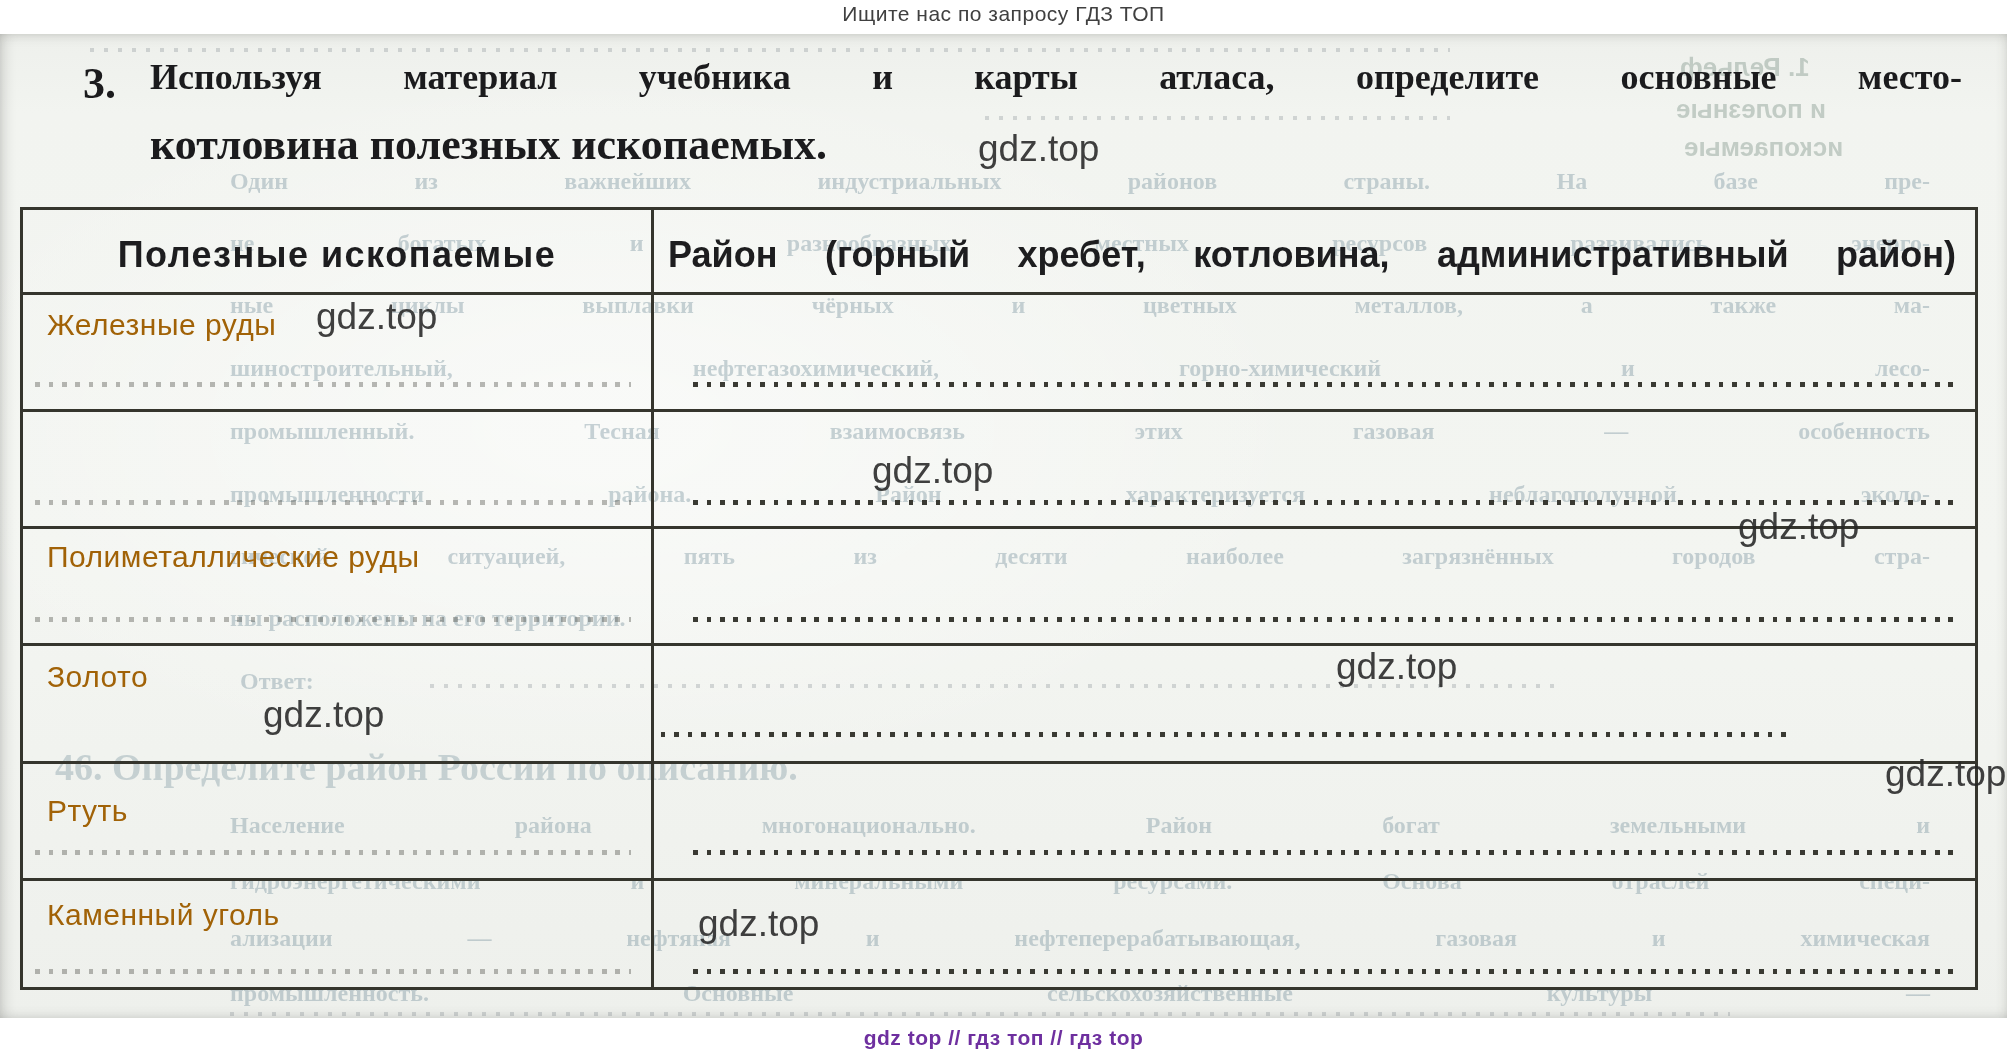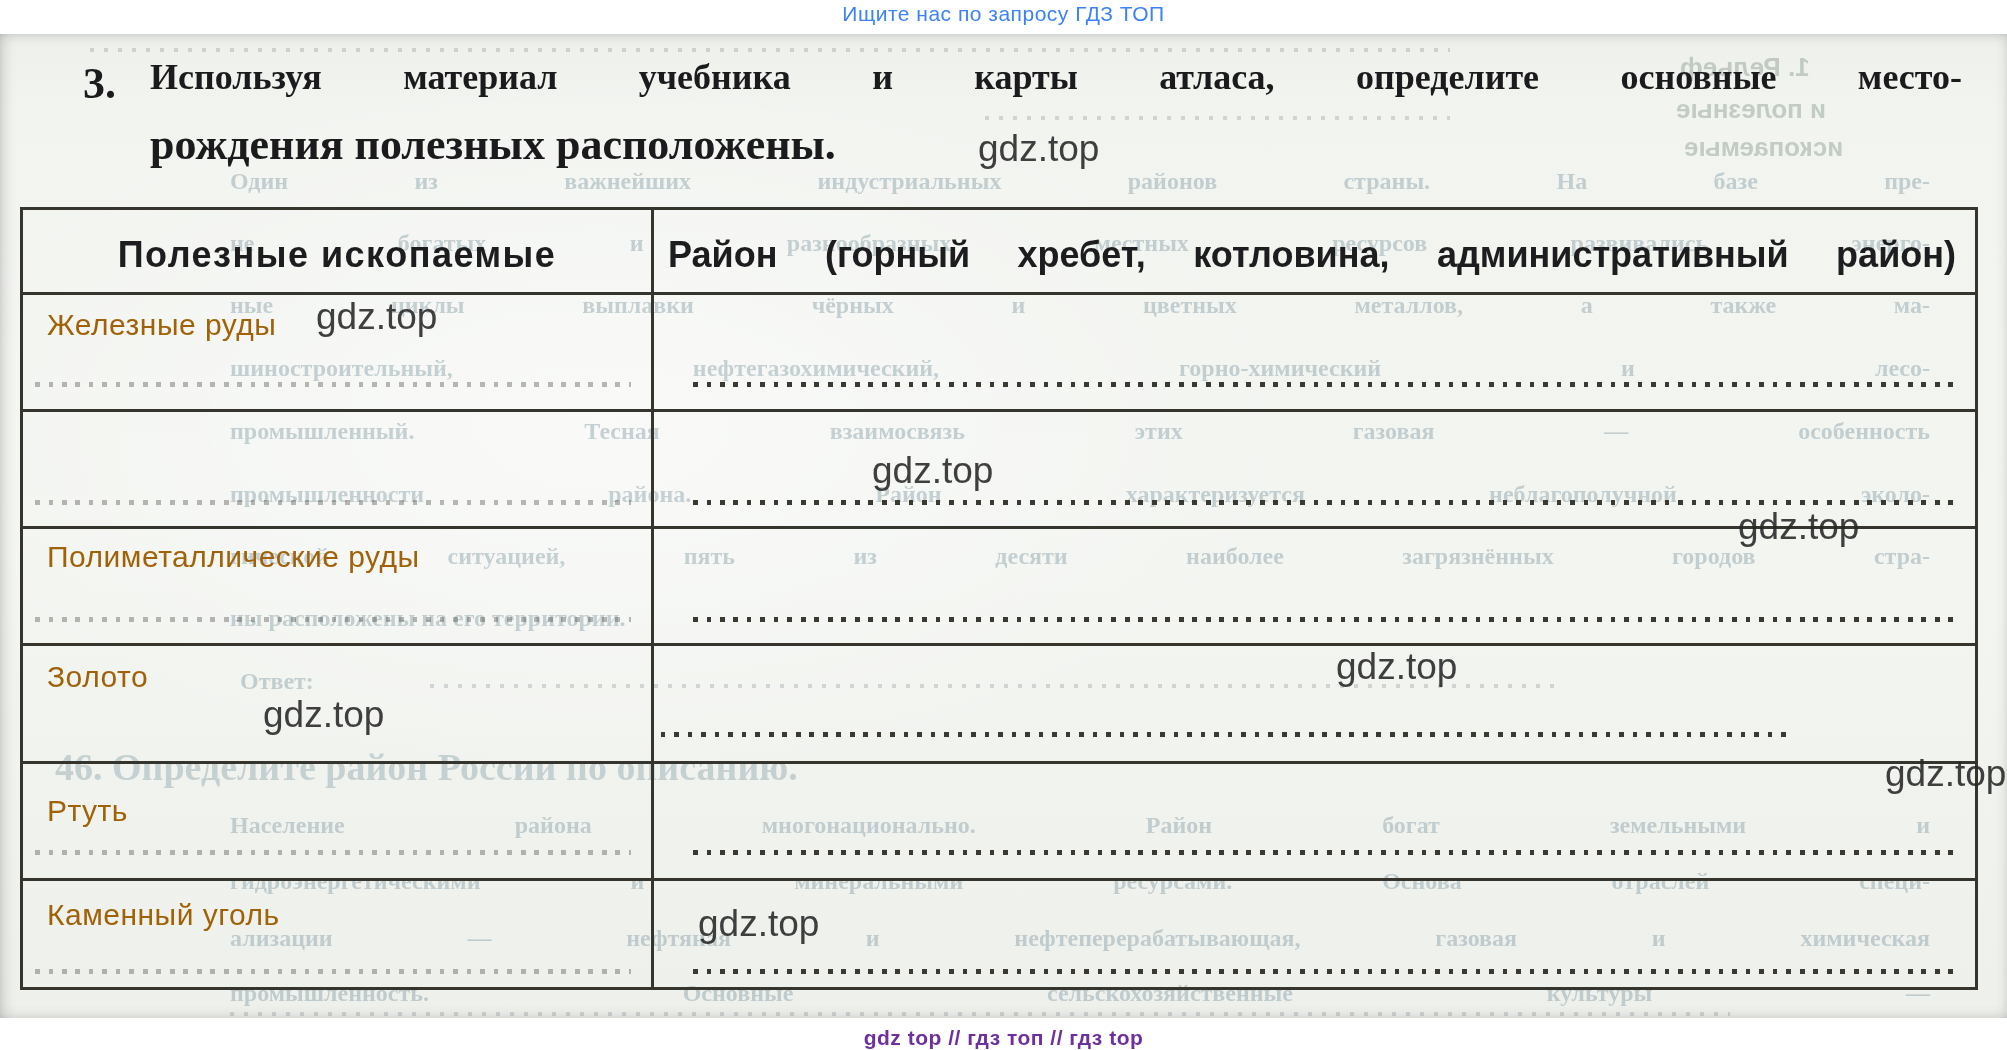--- a/index.html
+++ b/index.html
@@ -64,21 +64,21 @@
   .bl10{top:812px}.bl11{top:868px}.bl12{top:925px}.bl13{top:980px}
   .mir{position:absolute;transform:scaleX(-1);font-size:26px;font-weight:bold;
         color:#93a59b;opacity:.5;white-space:nowrap;}
   .m1{left:1680px;top:52px}.m2{left:1676px;top:94px}.m3{left:1684px;top:132px}
 </style>
 </head>
 <body>
 
 <div class="stage">
 
-  <div class="top-banner" style="color:#3b82f6">Ищите нас по запросу ГДЗ ТОП</div>
+  <div class="top-banner" style="color:#404040">Ищите нас по запросу ГДЗ ТОП</div>
 
   <div class="scan"></div>
 
   <div class="bleed bj bl0">Один из важнейших индустриальных районов страны. На базе пре-</div>
   <div class="bleed bj bl1">не богатых и разнообразных местных ресурсов развивались энерго-</div>
   <div class="bleed bj bl2">ные циклы выплавки чёрных и цветных металлов, а также ма-</div>
   <div class="bleed bj bl3">шиностроительный, нефтегазохимический, горно-химический и лесо-</div>
   <div class="bleed bj bl4">промышленный. Тесная взаимосвязь этих газовая — особенность</div>
   <div class="bleed bj bl5">промышленности района. Район характеризуется неблагополучной эколо-</div>
   <div class="bleed bj bl6">гической ситуацией, пять из десяти наиболее загрязнённых городов стра-</div>
@@ -92,21 +92,21 @@
   <span class="mir m1">1. Рельеф</span>
   <span class="mir m2">и полезные</span>
   <span class="mir m3">ископаемые</span>
   <div class="fdots" style="left:90px;top:48px;width:1360px;"></div>
   <div class="fdots" style="left:985px;top:116px;width:465px;"></div>
   <div class="fdots" style="left:430px;top:684px;width:1130px;"></div>
   <div class="fdots" style="left:230px;top:1012px;width:1500px;"></div>
 
   <div class="task-num">3.</div>
   <div class="title-l1">Используя материал учебника и карты атласа, определите основные место-</div>
-  <div class="title-l2">рождения полезных расположены.</div>
+  <div class="title-l2">котловина полезных ископаемых.</div>
 
   <div class="mtable">
     <div class="vdiv"></div>
     <div class="hline hl1"></div>
     <div class="hline hl2"></div>
     <div class="hline hl3"></div>
     <div class="hline hl4"></div>
     <div class="hline hl5"></div>
     <div class="hline hl6"></div>
 

